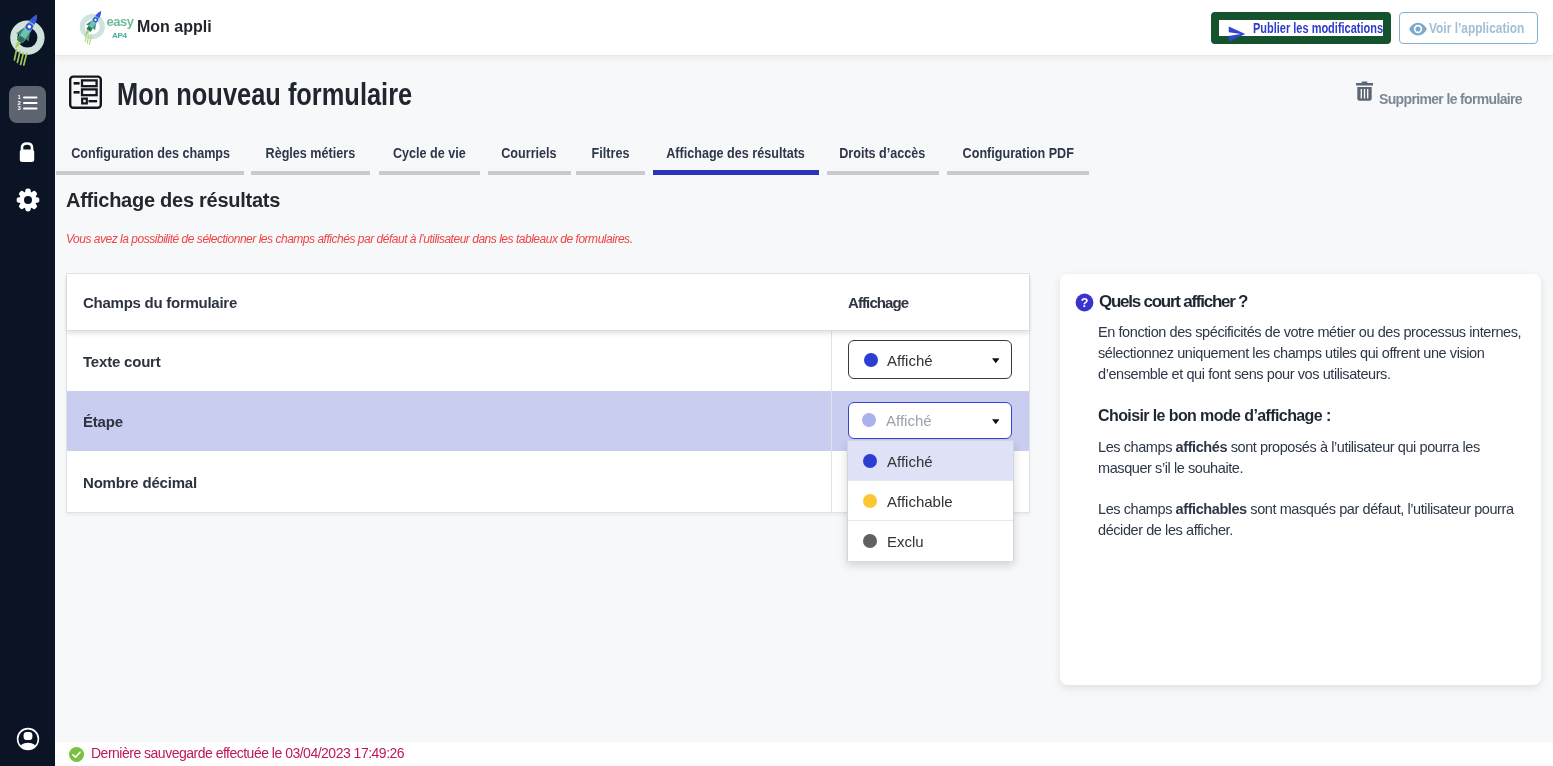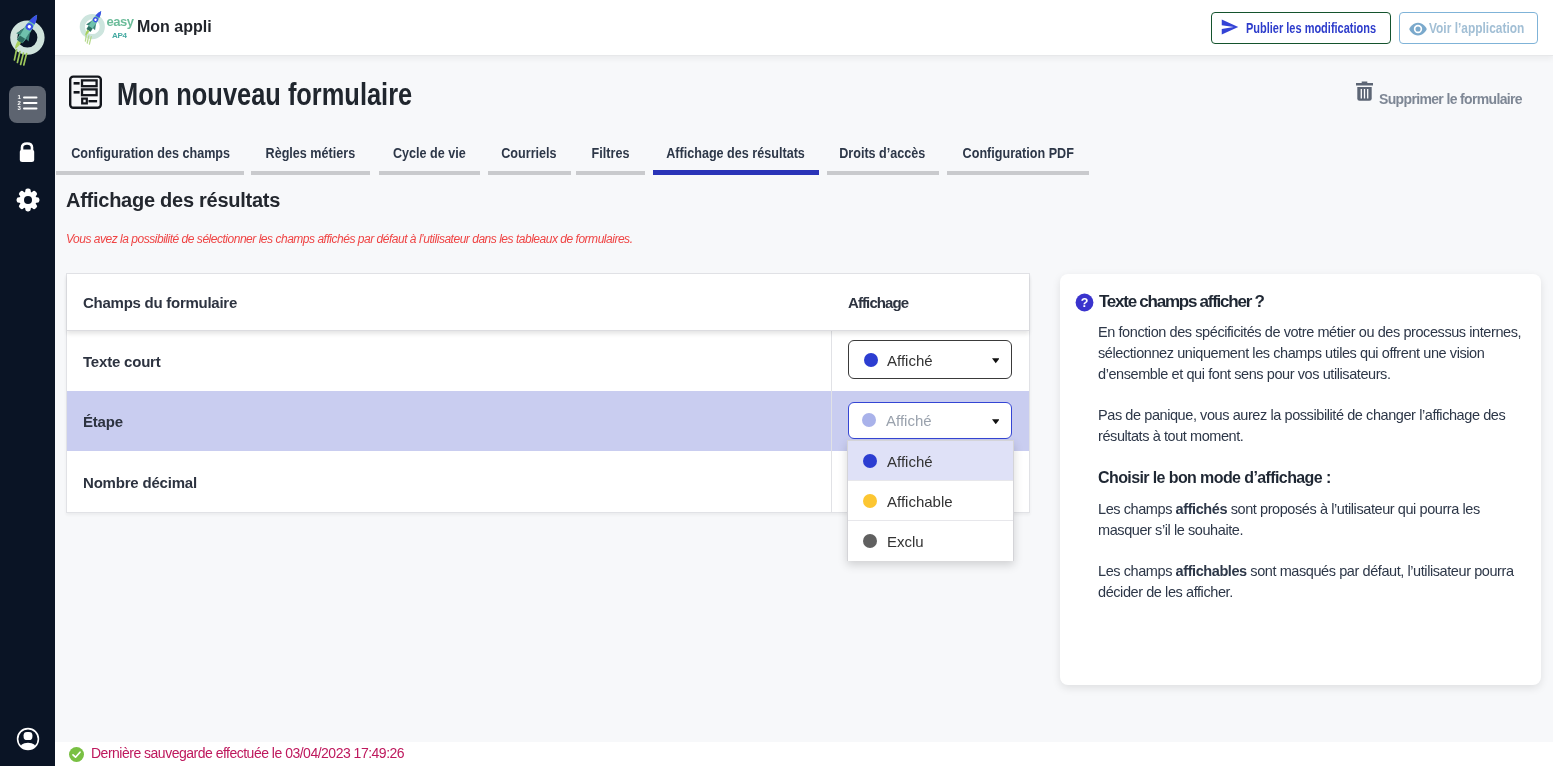--- a/index.html
+++ b/index.html
@@ -8,21 +8,21 @@
   body { font-family:"Liberation Sans", sans-serif; background:#f7f8fa; position:relative; }
 
   
   #sidebar { position:absolute; left:0; top:0; width:55px; height:766px; background:#0a1425; z-index:30; }
   #side-active { position:absolute; left:8.5px; top:85.5px; width:37px; height:37.5px; background:#5d6470; border-radius:8px; }
 
   
   #topbar { position:absolute; left:55px; top:0; width:1498px; height:56px; background:#ffffff; z-index:20; border-bottom:1px solid #e7e8ea; box-shadow:0 3px 6px rgba(0,0,0,0.05); }
   #appname { position:absolute; left:82px; top:18px; font-size:16px; font-weight:bold; color:#21242a; }
   .topbtn { position:absolute; top:11.5px; height:32px; border-radius:4px; background:#fff; }
-  #btn-publish { left:1156px; width:180px; border:1px solid #14532d; }
+  #btn-publish { left:1156px; width:180px; border:8px solid #14532d; }
   #btn-view { left:1344px; width:139px; border:1px solid #7fb3d8; }
   .btn-label { position:absolute; top:0; height:100%; display:flex; align-items:center; font-weight:bold; font-size:14px; white-space:nowrap; }
   .condense { display:inline-block; transform-origin:0 50%; }
 
   
   #pagetitle { position:absolute; left:117px; top:77px; font-size:31px; line-height:35px; font-weight:bold; color:#20262e; white-space:nowrap; transform:scaleX(0.82); transform-origin:0 50%; }
   #suppress { position:absolute; left:1379px; top:83px; font-size:14px; font-weight:bold; color:#7e8795; letter-spacing:-0.65px; white-space:nowrap;margin-top:8px; }
 
   
   .tabtxt { position:absolute; top:145px; height:15px; line-height:15px; font-size:15px; font-weight:bold; color:#2d3748; text-align:center; white-space:nowrap; }
@@ -275,27 +275,25 @@
       <span class="dot" style="left:15px; background:#606060;"></span>
       <span class="sel-text" style="left:39px;">Exclu</span>
     </div>
 </div>
 
 <div id="help">
   <svg width="19" height="19" viewBox="0 0 19 19" style="position:absolute;left:15px;top:19px;">
     <circle cx="9.5" cy="9.5" r="8.9" fill="#3a33cd"></circle>
     <text x="9.5" y="14" text-anchor="middle" font-family="Liberation Sans" font-size="12.5" font-weight="bold" fill="#ffffff">?</text>
   </svg>
-  <div id="help-head">Texte champs afficher ?</div>
+  <div id="help-head">Quels court afficher ?</div>
   <div id="help-body">
     <p>En fonction des spécificités de votre métier ou des processus internes,<br>
     sélectionnez uniquement les champs utiles qui offrent une vision<br>
     d’ensemble et qui font sens pour vos utilisateurs.</p>
-    <p>Pas de panique, vous aurez la possibilité de changer l’affichage des<br>
-    résultats à tout moment.</p>
     <h3>Choisir le bon mode d’affichage :</h3>
     <p>Les champs <b>affichés</b> sont proposés à l’utilisateur qui pourra les<br>
     masquer s’il le souhaite.</p>
     <p>Les champs <b>affichables</b> sont masqués par défaut, l’utilisateur pourra<br>
     décider de les afficher.</p>
   </div>
 </div>
 
 <div id="bottombar">
   <svg width="15" height="15" viewBox="0 0 15 15" style="position:absolute;left:14px;top:5px;">

